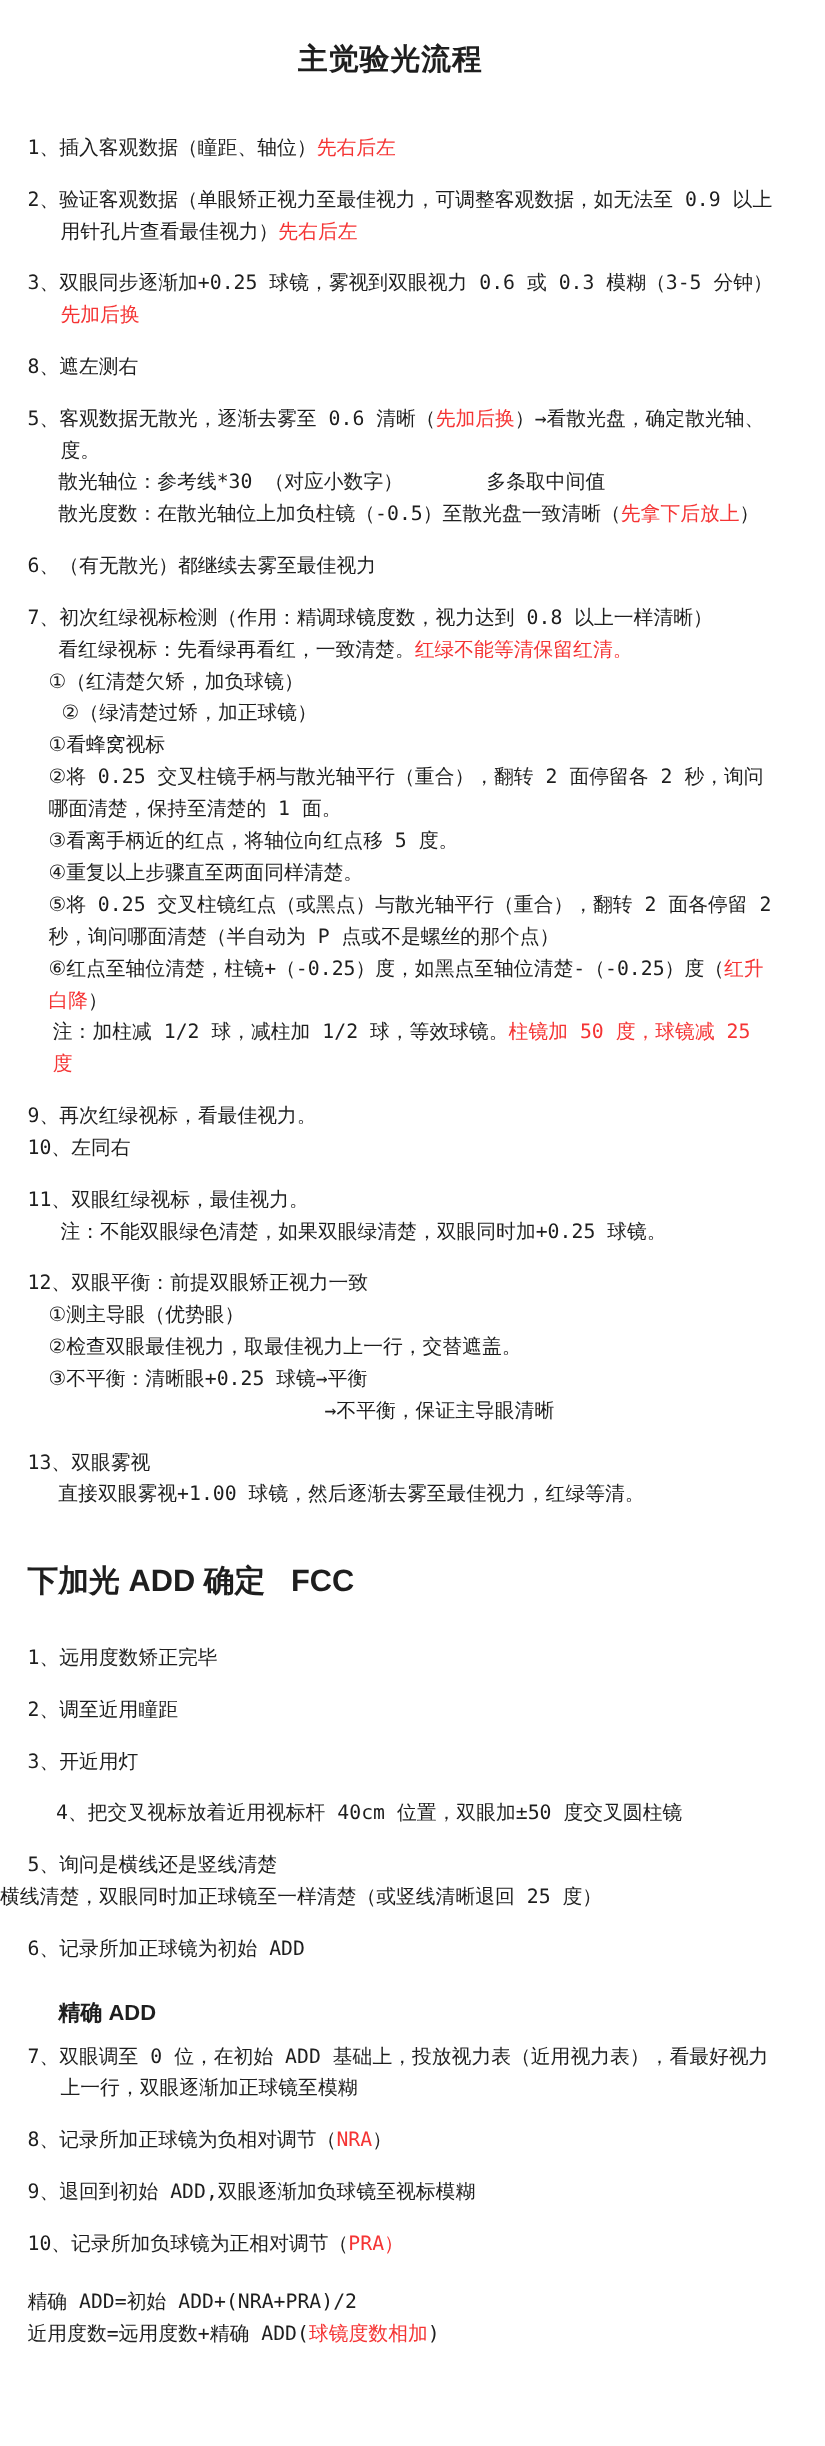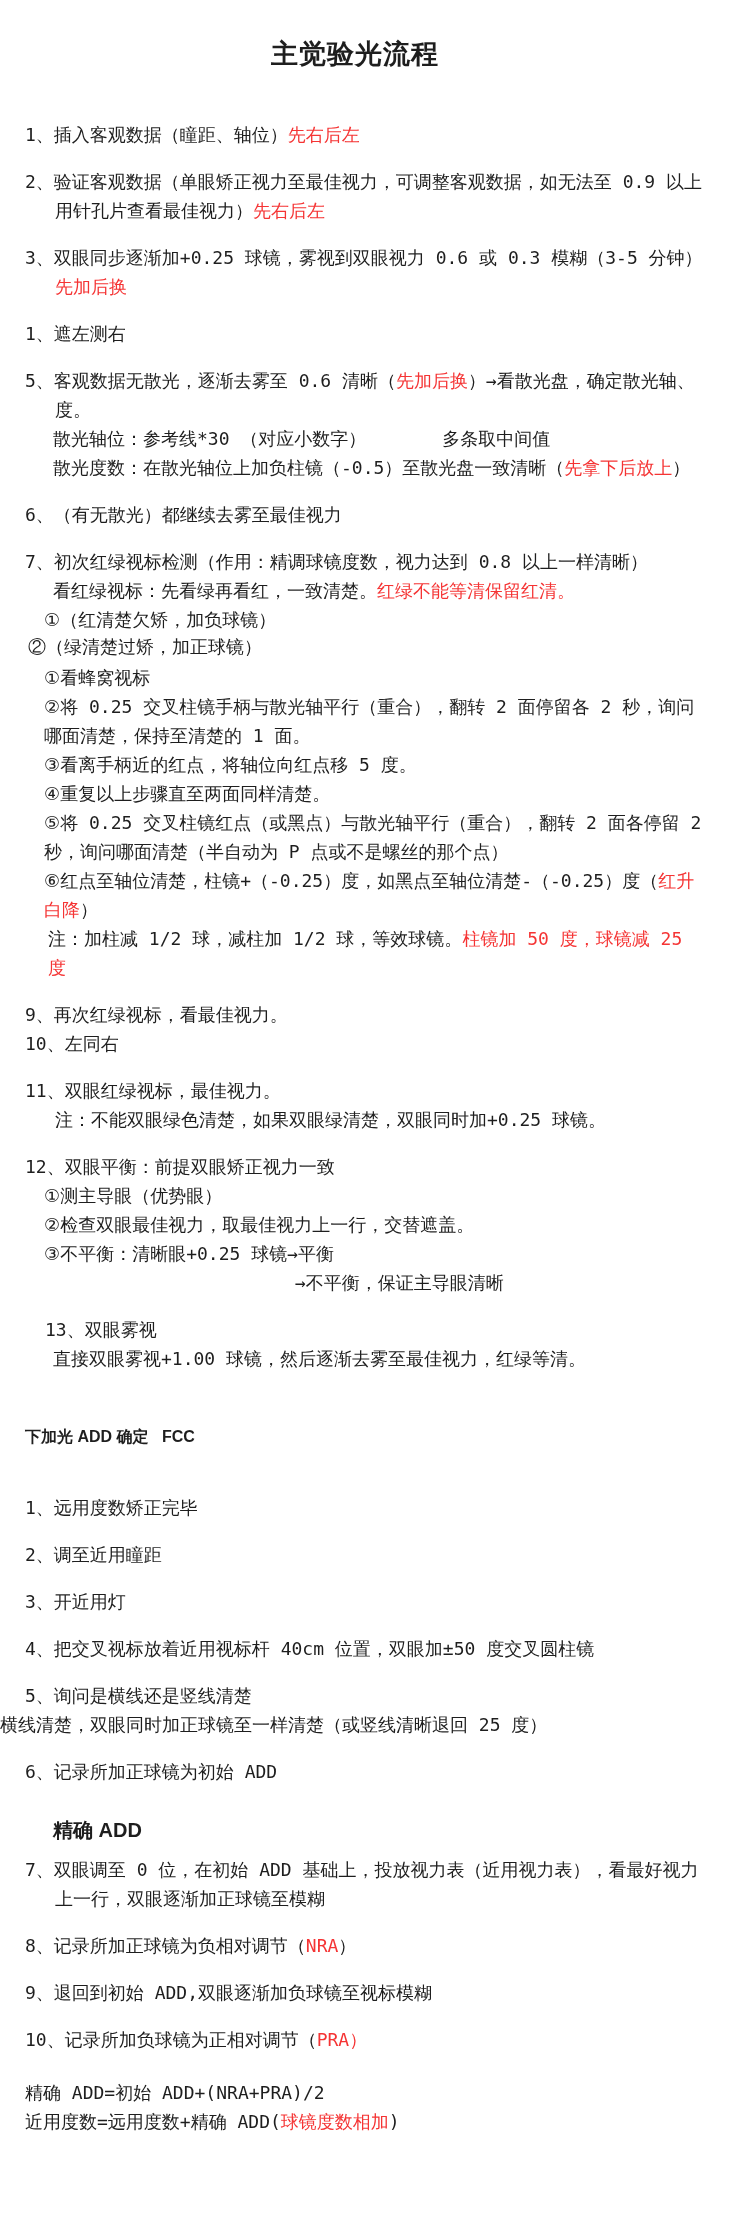--- a/index.html
+++ b/index.html
@@ -34,71 +34,71 @@
     font-size:18px;
     line-height:29px;
     white-space:pre-wrap;
     word-break:break-word;
   }
   .block .red{color:var(--red);}
   .block .ink{color:var(--ink);}
   .block.h2{
     font-family:"Liberation Sans","DejaVu Sans",sans-serif;
     font-weight:bold;
-    font-size:16px;
+    font-size:28px;
     line-height:32px;
   }
   .block.h3{
     font-family:"Liberation Sans","DejaVu Sans",sans-serif;
     font-weight:bold;
     font-size:20px;
     line-height:29px;
   }
 </style>
 </head>
 <body>
 
 <div class="page">
   <div class="doc-title">主觉验光流程</div>
   <div>
       <div class="block" style="margin-top: 0px; padding-left: 55px; text-indent: -30px;"><span class="ink">1、插入客观数据（瞳距、轴位）</span><span class="red">先右后左</span></div>
       <div class="block" style="margin-top: 18px; padding-left: 55px; text-indent: -30px;"><span class="ink">2、验证客观数据（单眼矫正视力至最佳视力，可调整客观数据，如无法至 0.9 以上用针孔片查看最佳视力）</span><span class="red">先右后左</span></div>
       <div class="block" style="margin-top: 18px; padding-left: 55px; text-indent: -30px;"><span class="ink">3、双眼同步逐渐加+0.25 球镜，雾视到双眼视力 0.6 或 0.3 模糊（3-5 分钟）</span><span class="red">先加后换</span></div>
-      <div class="block" style="margin-top: 18px; padding-left: 55px; text-indent: -30px;"><span class="ink">1、遮左测右</span></div>
+      <div class="block" style="margin-top: 18px; padding-left: 55px; text-indent: -30px;"><span class="ink">8、遮左测右</span></div>
       <div class="block" style="margin-top: 18px; padding-left: 55px; text-indent: -30px;"><span class="ink">5、客观数据无散光，逐渐去雾至 0.6 清晰（</span><span class="red">先加后换</span><span class="ink">）→看散光盘，确定散光轴、度。</span></div>
       <div class="block" style="margin-top: 0px; padding-left: 53px; text-indent: 0px;"><span class="ink">散光轴位：参考线*30 （对应小数字）       多条取中间值</span></div>
       <div class="block" style="margin-top: 0px; padding-left: 53px; text-indent: 0px;"><span class="ink">散光度数：在散光轴位上加负柱镜（-0.5）至散光盘一致清晰（</span><span class="red">先拿下后放上</span><span class="ink">）</span></div>
       <div class="block" style="margin-top: 18px; padding-left: 55px; text-indent: -30px;"><span class="ink">6、（有无散光）都继续去雾至最佳视力</span></div>
       <div class="block" style="margin-top: 18px; padding-left: 55px; text-indent: -30px;"><span class="ink">7、初次红绿视标检测（作用：精调球镜度数，视力达到 0.8 以上一样清晰）</span></div>
       <div class="block" style="margin-top: 0px; padding-left: 53px; text-indent: 0px;"><span class="ink">看红绿视标：先看绿再看红，一致清楚。</span><span class="red">红绿不能等清保留红清。</span></div>
       <div class="block" style="margin-top: 0px; padding-left: 44px; text-indent: 0px;"><span class="ink">①（红清楚欠矫，加负球镜）</span></div>
-      <div class="block" style="margin-top: 0px; padding-left: 28px; text-indent: 0px; font-family: Liberation Mono, monospace;"><span class="ink">②（绿清楚过矫，加正球镜）</span></div>
+      <div class="block" style="margin-top: 0px; padding-left: 56px; text-indent: 0px;"><span class="ink">②（绿清楚过矫，加正球镜）</span></div>
       <div class="block" style="margin-top: 0px; padding-left: 44px; text-indent: 0px;"><span class="ink">①看蜂窝视标</span></div>
       <div class="block" style="margin-top: 0px; padding-left: 44px; text-indent: 0px;"><span class="ink">②将 0.25 交叉柱镜手柄与散光轴平行（重合），翻转 2 面停留各 2 秒，询问哪面清楚，保持至清楚的 1 面。</span></div>
       <div class="block" style="margin-top: 0px; padding-left: 44px; text-indent: 0px;"><span class="ink">③看离手柄近的红点，将轴位向红点移 5 度。</span></div>
       <div class="block" style="margin-top: 0px; padding-left: 44px; text-indent: 0px;"><span class="ink">④重复以上步骤直至两面同样清楚。</span></div>
       <div class="block" style="margin-top: 0px; padding-left: 44px; text-indent: 0px;"><span class="ink">⑤将 0.25 交叉柱镜红点（或黑点）与散光轴平行（重合），翻转 2 面各停留 2 秒，询问哪面清楚（半自动为 P 点或不是螺丝的那个点）</span></div>
       <div class="block" style="margin-top: 0px; padding-left: 44px; text-indent: 0px;"><span class="ink">⑥红点至轴位清楚，柱镜+（-0.25）度，如黑点至轴位清楚-（-0.25）度（</span><span class="red">红升白降</span><span class="ink">）</span></div>
       <div class="block" style="margin-top: 0px; padding-left: 48px; text-indent: 0px;"><span class="ink">注：加柱减 1/2 球，减柱加 1/2 球，等效球镜。</span><span class="red">柱镜加 50 度，球镜减 25 度</span></div>
       <div class="block" style="margin-top: 18px; padding-left: 55px; text-indent: -30px;"><span class="ink">9、再次红绿视标，看最佳视力。</span></div>
       <div class="block" style="padding-left: 65px; text-indent: -40px;"><span class="ink">10、左同右</span></div>
       <div class="block" style="margin-top: 18px; padding-left: 65px; text-indent: -40px;"><span class="ink">11、双眼红绿视标，最佳视力。</span></div>
       <div class="block" style="margin-top: 0px; padding-left: 55px; text-indent: 0px;"><span class="ink">注：不能双眼绿色清楚，如果双眼绿清楚，双眼同时加+0.25 球镜。</span></div>
       <div class="block" style="margin-top: 18px; padding-left: 65px; text-indent: -40px;"><span class="ink">12、双眼平衡：前提双眼矫正视力一致</span></div>
       <div class="block" style="margin-top: 0px; padding-left: 44px; text-indent: 0px;"><span class="ink">①测主导眼（优势眼）</span></div>
       <div class="block" style="margin-top: 0px; padding-left: 44px; text-indent: 0px;"><span class="ink">②检查双眼最佳视力，取最佳视力上一行，交替遮盖。</span></div>
       <div class="block" style="margin-top: 0px; padding-left: 44px; text-indent: 0px;"><span class="ink">③不平衡：清晰眼+0.25 球镜→平衡</span></div>
       <div class="block" style="margin-top: 0px; padding-left: 295px; text-indent: 0px;"><span class="ink">→不平衡，保证主导眼清晰</span></div>
-      <div class="block" style="margin-top: 18px; padding-left: 85px; text-indent: -40px;"><span class="ink">13、双眼雾视</span></div>
+      <div class="block" style="margin-top: 18px; padding-left: 65px; text-indent: -40px;"><span class="ink">13、双眼雾视</span></div>
       <div class="block" style="margin-top: 0px; padding-left: 53px; text-indent: 0px;"><span class="ink">直接双眼雾视+1.00 球镜，然后逐渐去雾至最佳视力，红绿等清。</span></div>
       <div class="block h2" style="margin-top: 48px; padding-left: 25px; text-indent: 0px;"><span class="ink">下加光 ADD 确定   FCC</span></div>
       <div class="block" style="margin-top: 40px; padding-left: 55px; text-indent: -30px;"><span class="ink">1、远用度数矫正完毕</span></div>
       <div class="block" style="margin-top: 18px; padding-left: 55px; text-indent: -30px;"><span class="ink">2、调至近用瞳距</span></div>
       <div class="block" style="margin-top: 18px; padding-left: 55px; text-indent: -30px;"><span class="ink">3、开近用灯</span></div>
-      <div class="block" style="margin-top: 18px; padding-left: 55px; text-indent: -30px;"><span class="ink">4、把交叉视标放着近用视标杆 40cm 位置，双眼加±50 度交叉圆柱镜</span></div>
+      <div class="block" style="margin-top: 18px; padding-left: 81px; text-indent: -30px;"><span class="ink">4、把交叉视标放着近用视标杆 40cm 位置，双眼加±50 度交叉圆柱镜</span></div>
       <div class="block" style="margin-top: 18px; padding-left: 55px; text-indent: -30px;"><span class="ink">5、询问是横线还是竖线清楚</span></div>
       <div class="block" style="margin-top: 0px; text-indent: 0px;"><span class="ink">横线清楚，双眼同时加正球镜至一样清楚（或竖线清晰退回 25 度）</span></div>
       <div class="block" style="margin-top: 18px; padding-left: 55px; text-indent: -30px;"><span class="ink">6、记录所加正球镜为初始 ADD</span></div>
       <div class="block h3" style="margin-top: 30px; padding-left: 53px; text-indent: 0px;"><span class="ink">精确 ADD</span></div>
       <div class="block" style="margin-top: 10px; padding-left: 55px; text-indent: -30px;"><span class="ink">7、双眼调至 0 位，在初始 ADD 基础上，投放视力表（近用视力表），看最好视力上一行，双眼逐渐加正球镜至模糊</span></div>
       <div class="block" style="margin-top: 18px; padding-left: 55px; text-indent: -30px;"><span class="ink">8、记录所加正球镜为负相对调节（</span><span class="red">NRA</span><span class="ink">）</span></div>
       <div class="block" style="margin-top: 18px; padding-left: 55px; text-indent: -30px;"><span class="ink">9、退回到初始 ADD,双眼逐渐加负球镜至视标模糊</span></div>
       <div class="block" style="margin-top: 18px; padding-left: 65px; text-indent: -40px;"><span class="ink">10、记录所加负球镜为正相对调节（</span><span class="red">PRA</span><span class="red">）</span></div>
       <div class="block" style="margin-top: 24px; padding-left: 25px; text-indent: 0px;"><span class="ink">精确 ADD=初始 ADD+(NRA+PRA)/2</span></div>
       <div class="block" style="margin-top: 0px; padding-left: 25px; text-indent: 0px;"><span class="ink">近用度数=远用度数+精确 ADD(</span><span class="red">球镜度数相加</span><span class="ink">)</span></div>

